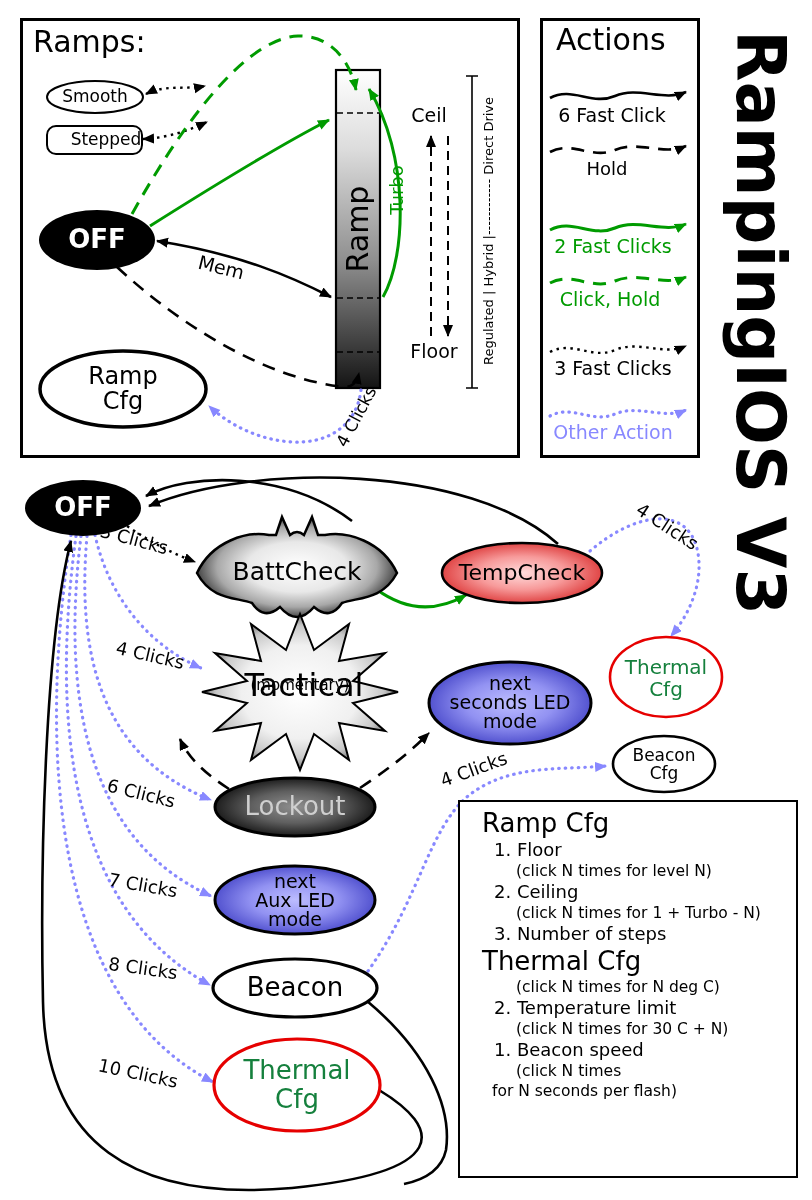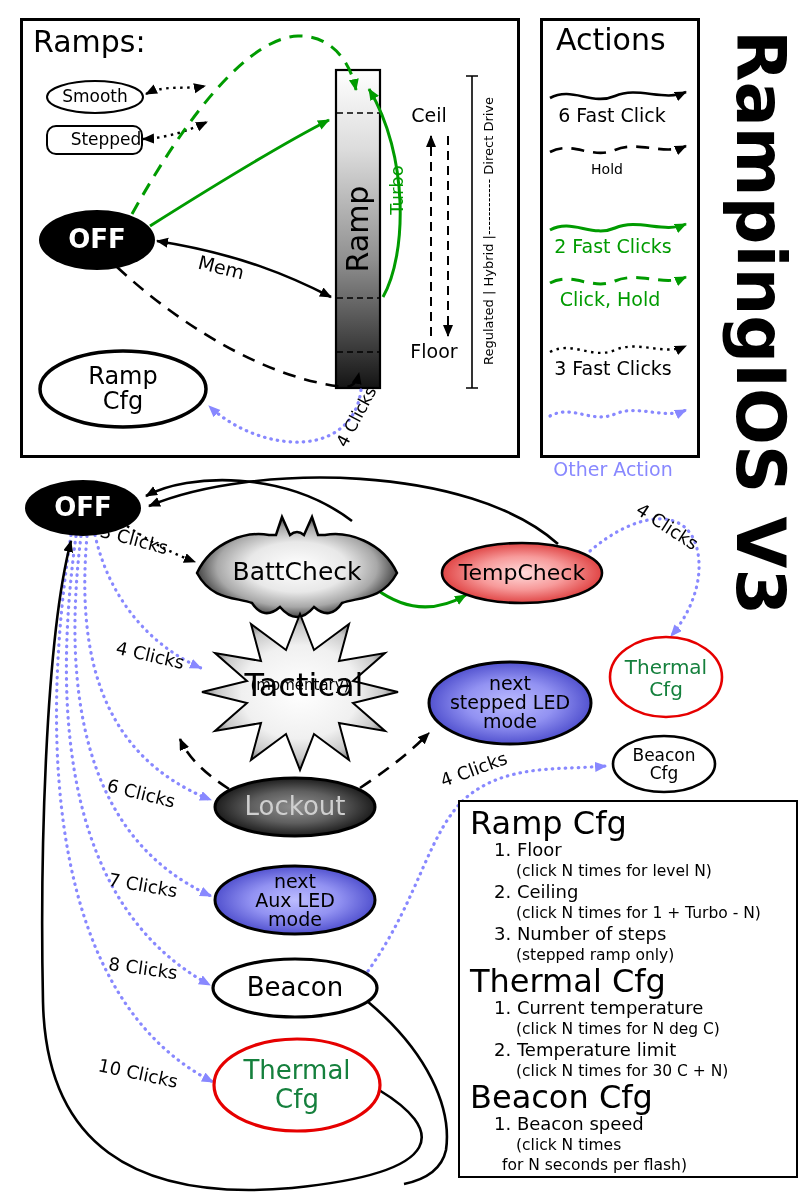--- a/index.html
+++ b/index.html
@@ -3,33 +3,33 @@
 <meta charset="utf-8">
 <style>
   html,body{margin:0;padding:0;background:#fff;}
   .canvas{position:relative;width:812px;height:1200px;background:#ffffff;
           font-family:"DejaVu Sans","Liberation Sans",sans-serif;overflow:hidden;}
   .box{position:absolute;border:3px solid #000;background:transparent;z-index:0;box-sizing:border-box;}
   svg.layer{position:absolute;left:0;top:0;z-index:1;}
   .lbl{position:absolute;transform:translate(-50%,-50%);white-space:nowrap;z-index:3;color:#000;line-height:1.05;}
   .tl{transform:none;}
   .green{color:#009b00;}
-  .blue{color:#8888ff;margin-top:37px;}
+  .blue{color:#8888ff;}
   .red{color:#15803d;}
   .white{color:#fff;font-weight:bold;}
   .gray{color:#cfcfcf;text-align:right;}
   .title-vert{position:absolute;left:810px;top:10px;width:625px;height:100px;line-height:100px;
               transform:rotate(90deg);transform-origin:0 0;font-size:67px;font-weight:bold;
               text-align:center;white-space:nowrap;z-index:3;}
   .cfg{position:absolute;left:458px;top:800px;width:340px;height:378px;border:2.5px solid #000;
        background:#fff;z-index:2;box-sizing:border-box;padding:5px 0 0 10px;}
-  .cfg-h{font-size:32px;line-height:32px;}
+  .cfg-h{font-size:26px;line-height:32px;margin-left:12px;}
   .cfg-i{font-size:18px;line-height:22px;margin-left:24px;}
   .cfg-s{font-size:15.5px;line-height:20px;margin-left:46px;}
-  .cfg-s2{font-size:15.5px;line-height:20px;margin-left:32px;}
+  .cfg-s2{font-size:15.5px;line-height:20px;margin-left:22px;}
   
   .e-solid{stroke:#000;stroke-width:2.6;fill:none;}
   .e-dash{stroke:#000;stroke-width:2.6;stroke-dasharray:13 9;fill:none;}
   .e-dot{stroke:#000;stroke-width:2.4;stroke-dasharray:2.5 4.5;fill:none;}
   .e-gsolid{stroke:#009b00;stroke-width:3;fill:none;}
   .e-gdash{stroke:#009b00;stroke-width:3;stroke-dasharray:13 9;fill:none;}
   .e-bdot{stroke:#8888ff;stroke-width:3.2;stroke-dasharray:0.5 6;stroke-linecap:round;fill:none;}
   .thin{stroke:#000;stroke-width:1.6;fill:none;}
   .bardash{stroke:#000;stroke-width:1.6;stroke-dasharray:6 4;fill:none;}
   .vdash{stroke:#000;stroke-width:2;stroke-dasharray:9 6;fill:none;}
@@ -160,37 +160,37 @@
   <div class="lbl" style="left:429px;top:116px;font-size:19px">Ceil</div>
   <div class="lbl" style="left:434px;top:352px;font-size:19px">Floor</div>
   <div class="lbl" style="left:221px;top:268px;font-size:19px;transform:translate(-50%,-50%) rotate(14deg)">Mem</div>
   <div class="lbl" style="left:357px;top:417px;font-size:17px;transform:translate(-50%,-50%) rotate(-62deg)">4 Clicks</div>
   <div class="lbl" style="left:123px;top:377px;font-size:24px">Ramp</div>
   <div class="lbl" style="left:123px;top:402px;font-size:24px">Cfg</div>
   <div class="lbl" style="left:489px;top:231px;font-size:13px;transform:translate(-50%,-50%) rotate(-90deg)">Regulated | Hybrid |------------ Direct Drive</div>
 
   <div class="lbl tl" style="left:556px;top:24px;font-size:30px">Actions</div>
   <div class="lbl" style="left:612px;top:116px;font-size:19px">6 Fast Click</div>
-  <div class="lbl" style="left:607px;top:169px;font-size:14px">Hold</div>
+  <div class="lbl" style="left:607px;top:169px;font-size:18px">Hold</div>
   <div class="lbl green" style="left:613px;top:247px;font-size:19px">2 Fast Clicks</div>
   <div class="lbl green" style="left:610px;top:300px;font-size:19px">Click, Hold</div>
   <div class="lbl" style="left:613px;top:369px;font-size:19px">3 Fast Clicks</div>
   <div class="lbl blue" style="left:613px;top:433px;font-size:19px">Other Action</div>
 
   <div class="title-vert">RampingIOS V3</div>
 
   <div class="lbl white" style="left:83px;top:508px;font-size:26px">OFF</div>
   <div class="lbl" style="left:297px;top:572px;font-size:25px">BattCheck</div>
   <div class="lbl" style="left:522px;top:573px;font-size:22px">TempCheck</div>
   <div class="lbl red" style="left:666px;top:667px;font-size:20px">Thermal</div>
   <div class="lbl red" style="left:666px;top:689px;font-size:20px">Cfg</div>
   <div class="lbl" style="left:304px;top:686px;font-size:32px">Tactical</div>
   <div class="lbl" style="left:300px;top:686px;font-size:15px">(momentary)</div>
   <div class="lbl" style="left:510px;top:684px;font-size:19px">next</div>
-  <div class="lbl" style="left:510px;top:703px;font-size:19px">stepped LED</div>
+  <div class="lbl" style="left:510px;top:703px;font-size:19px">seconds LED</div>
   <div class="lbl" style="left:510px;top:722px;font-size:19px">mode</div>
   <div class="lbl" style="left:664px;top:756px;font-size:17px">Beacon</div>
   <div class="lbl" style="left:664px;top:774px;font-size:17px">Cfg</div>
   <div class="lbl gray" style="left:295px;top:807px;font-size:26px">Lockout</div>
   <div class="lbl" style="left:295px;top:882px;font-size:19px">next</div>
   <div class="lbl" style="left:295px;top:901px;font-size:19px">Aux LED</div>
   <div class="lbl" style="left:295px;top:920px;font-size:19px">mode</div>
   <div class="lbl" style="left:295px;top:988px;font-size:26px">Beacon</div>
   <div class="lbl red" style="left:297px;top:1071px;font-size:26px">Thermal</div>
   <div class="lbl red" style="left:297px;top:1100px;font-size:26px">Cfg</div>
@@ -204,25 +204,22 @@
   <div class="lbl" style="left:143px;top:969px;font-size:18px;transform:translate(-50%,-50%) rotate(8deg)">8 Clicks</div>
   <div class="lbl" style="left:138px;top:1074px;font-size:18px;transform:translate(-50%,-50%) rotate(12deg)">10 Clicks</div>
 
   <div class="cfg">
     <div class="cfg-h">Ramp Cfg</div>
     <div class="cfg-i">1. Floor</div>
     <div class="cfg-s">(click N times for level N)</div>
     <div class="cfg-i">2. Ceiling</div>
     <div class="cfg-s">(click N times for 1 + Turbo - N)</div>
     <div class="cfg-i">3. Number of steps</div>
-    <div class="cfg-s">(stepped ramp only)</div>
     <div class="cfg-h">Thermal Cfg</div>
-    <div class="cfg-i">1. Current temperature</div>
     <div class="cfg-s">(click N times for N deg C)</div>
     <div class="cfg-i">2. Temperature limit</div>
     <div class="cfg-s">(click N times for 30 C + N)</div>
-    <div class="cfg-h">Beacon Cfg</div>
     <div class="cfg-i">1. Beacon speed</div>
     <div class="cfg-s">(click N times</div>
     <div class="cfg-s2">for N seconds per flash)</div>
   </div>
 
 </div>
 
 </body></html>

